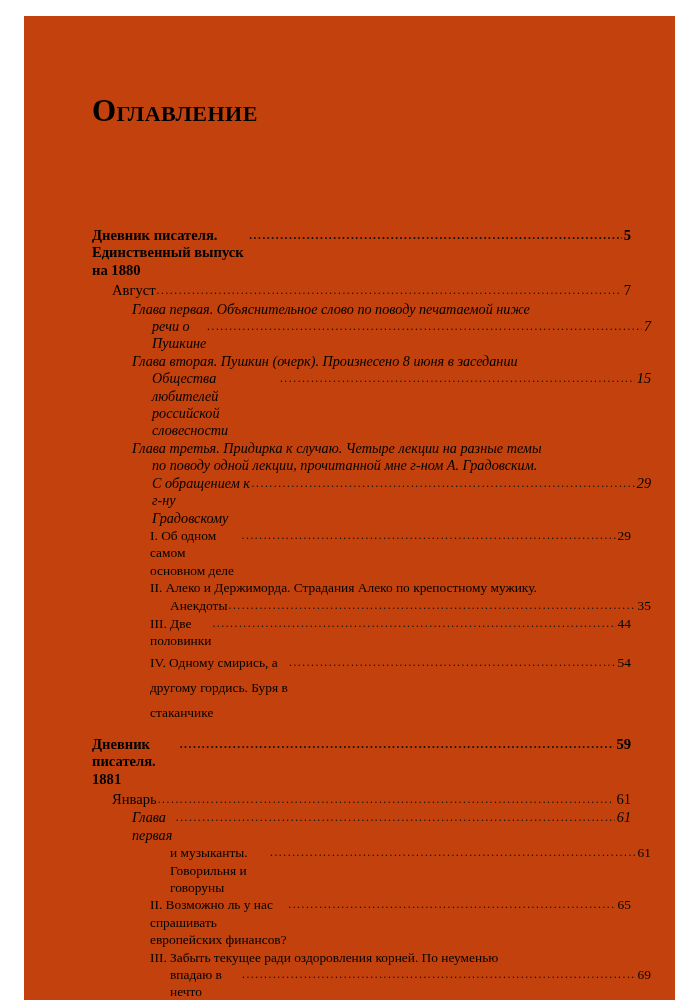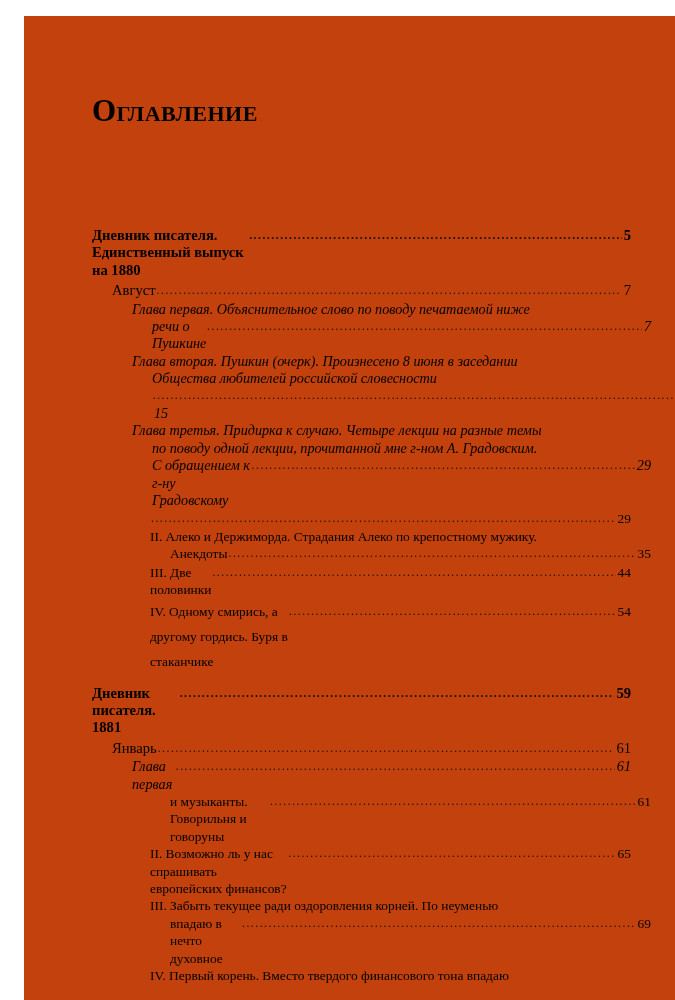--- a/index.html
+++ b/index.html
@@ -143,37 +143,38 @@
       <div class="entry lvl2">
         <div class="line" style="line-height: 17.4px;">Глава первая. Объяснительное слово по поводу печатаемой ниже</div>
         <div class="row" style="line-height: 17.4px; padding-left: 20px;">
           <span class="label">речи о Пушкине</span>
           <span class="fill">...................................................................................................................................................................................</span>
           <span class="pageno">7</span>
         </div>
       </div>
       <div class="entry lvl2">
         <div class="line" style="line-height: 17.4px;">Глава вторая. Пушкин (очерк). Произнесено 8 июня в заседании</div>
-        <div class="row" style="line-height: 17.4px; padding-left: 20px; flex-direction: column;">
+        <div class="row" style="line-height: 17.4px; padding-left: 20px;">
           <span class="label">Общества любителей российской словесности</span>
           <span class="fill">...................................................................................................................................................................................</span>
           <span class="pageno">15</span>
         </div>
       </div>
       <div class="entry lvl2">
         <div class="line" style="line-height: 17.4px;">Глава третья. Придирка к случаю. Четыре лекции на разные темы</div>
         <div class="line wrapped" style="line-height: 17.4px; padding-left: 20px;">по поводу одной лекции, прочитанной мне г-ном А. Градовским.</div>
         <div class="row" style="line-height: 17.4px; padding-left: 20px;">
           <span class="label">С обращением к г-ну Градовскому</span>
           <span class="fill">...................................................................................................................................................................................</span>
           <span class="pageno">29</span>
         </div>
       </div>
       <div class="entry lvl3">
         <div class="row" style="line-height: 17.4px;">
+          <span class="label">I. Об одном самом основном деле</span>
           <span class="fill">...................................................................................................................................................................................</span>
           <span class="pageno">29</span>
         </div>
       </div>
       <div class="entry lvl3">
         <div class="line" style="line-height: 17.4px;">II. Алеко и Держиморда. Страдания Алеко по крепостному мужику.</div>
         <div class="row" style="line-height: 17.4px; padding-left: 20px;">
           <span class="label">Анекдоты</span>
           <span class="fill">...................................................................................................................................................................................</span>
           <span class="pageno">35</span>

